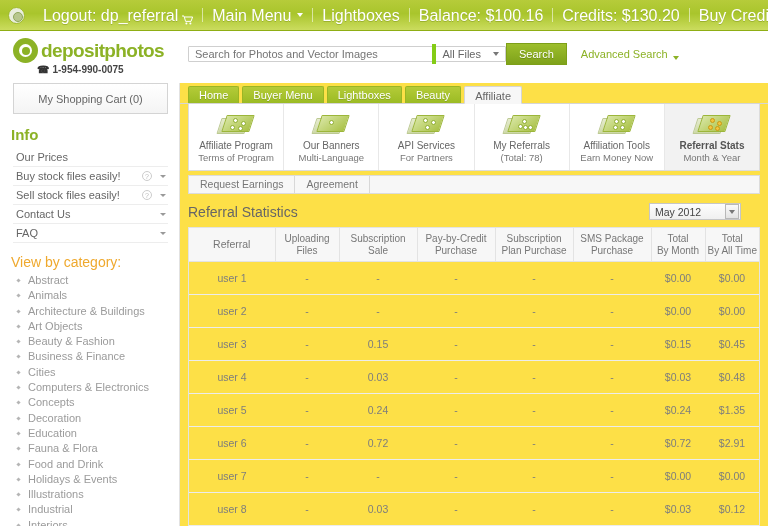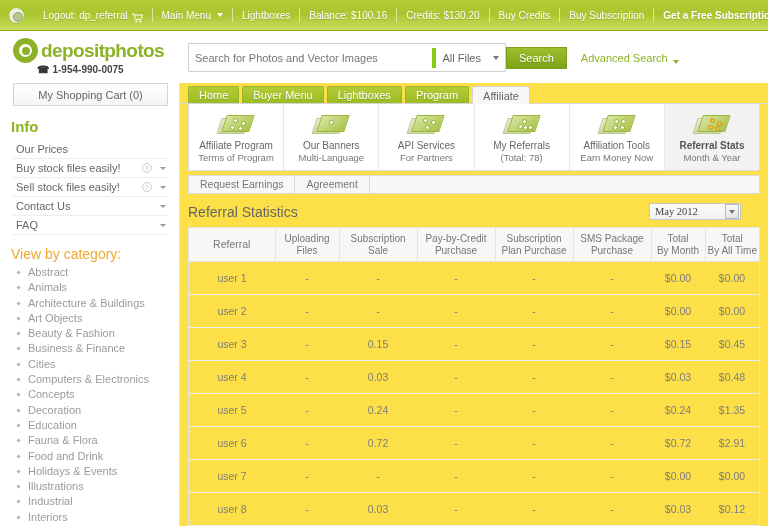--- a/index.html
+++ b/index.html
@@ -13,21 +13,21 @@
   }
 
   
   .topbar {
     height: 31px;
     background: linear-gradient(to bottom, #b6cc3a 0%, #a9c52c 45%, #cbdc5e 100%);
     border-bottom: 1px solid #8fae14;
     display: flex;
     align-items: center;
     padding-left: 8px;
-    font-size: 10px;
+    font-size: 16px;
     color: #ffffff;
     position: relative;
   }
   .topbar-logo-mini {
     width: 17px; height: 17px;
     border-radius: 50%;
     background: #e9eedd;
     border: 1px solid #9fb92a;
     margin-right: 9px;
     position: relative;
@@ -122,21 +122,21 @@
   
   .searchwrap {
     flex: 1 1 auto;
     padding: 12px 0 0 8px;
   }
   .searchbox {
     display: flex;
     align-items: center;
     border: 1px solid #cfcfcf;
     background: #fff;
-    height: 29px;
+    height: 16px;
     width: 318px;
     border-radius: 1px;
   }
   .search-input {
     border: none; outline: none;
     flex: 1 1 auto;
     height: 20px;
     font-size: 11px;
     color: #999;
     padding: 0 6px;
@@ -195,21 +195,21 @@
   .sidebar {
     width: 180px;
     flex: 0 0 auto;
     border-right: 1px solid #e2e2e2;
     background: #fff;
     padding: 0;
     overflow: hidden;
   }
   .cartbtn {
     margin: 0 11px 0 13px;
-    height: 23px;
+    height: 31px;
     border: 1px solid #d4d4d4;
     background: linear-gradient(to bottom,#fff,#f4f4f4);
     font-size: 11px;
     color: #666;
     display:flex; align-items:center; justify-content:center;
     cursor:pointer;
   }
   .sect-title {
     font-size: 15px;
     font-weight: bold;
@@ -400,21 +400,20 @@
     display: flex;
     align-items: center;
     border: 1px solid #c6c6c6;
     background: linear-gradient(to bottom,#fdfdfd,#f0f0f0);
     height: 17px;
     width: 92px;
     font-size: 10.5px;
     color: #444;
     padding-left: 5px;
     cursor: pointer;
-    font-family: Liberation Serif, serif;
   }
   .monthsel .mval { flex: 1 1 auto; }
   .monthsel .mbtn {
     width: 14px; height: 15px;
     margin-right: 1px;
     border: 1px solid #b8b8b8;
     background: linear-gradient(to bottom,#fafafa,#e3e3e3);
     display:flex;align-items:center;justify-content:center;
   }
 
@@ -569,21 +568,21 @@
         <li>Jewelry &amp; Gems</li>
       </ul>
   </div>
 
   <div class="main">
 
     <div class="tabs" id="tabs">
         <div class="tab">Home</div>
         <div class="tab">Buyer Menu</div>
         <div class="tab">Lightboxes</div>
-        <div class="tab">Program</div>
+        <div class="tab">Beauty</div>
         <div class="tab active">Affiliate</div>
       </div>
 
     <div class="iconstrip" id="iconstrip">
         <div class="icell">
           <div class="folder">
             <div class="back"></div>
             <div class="front"></div>
             <div class="dot" style="left: 14px; top: 5px;"></div>
             <div class="dot" style="left: 22px; top: 8px;"></div>

